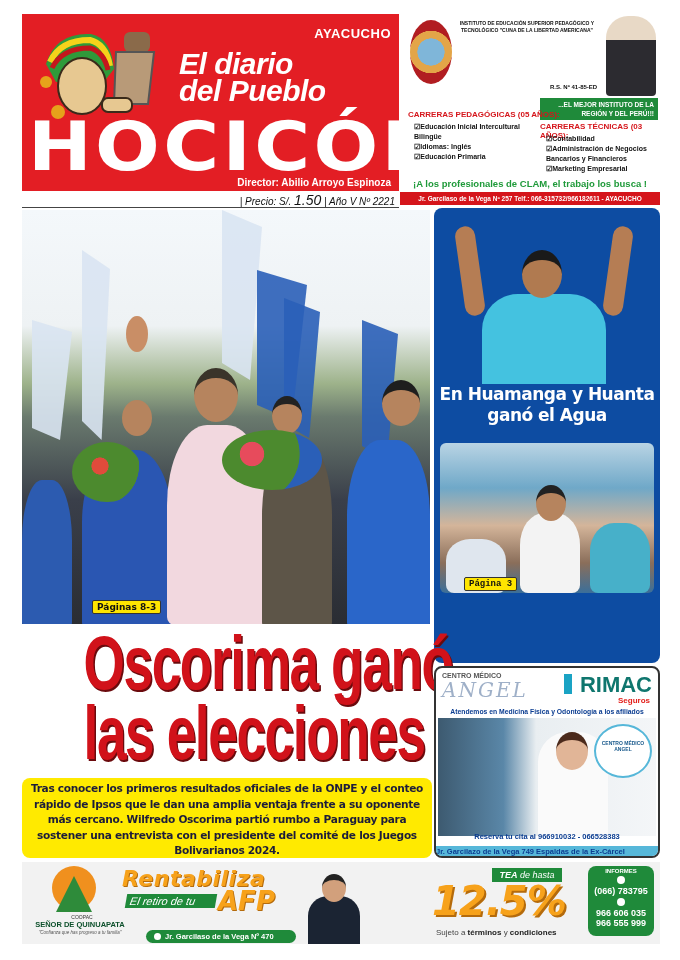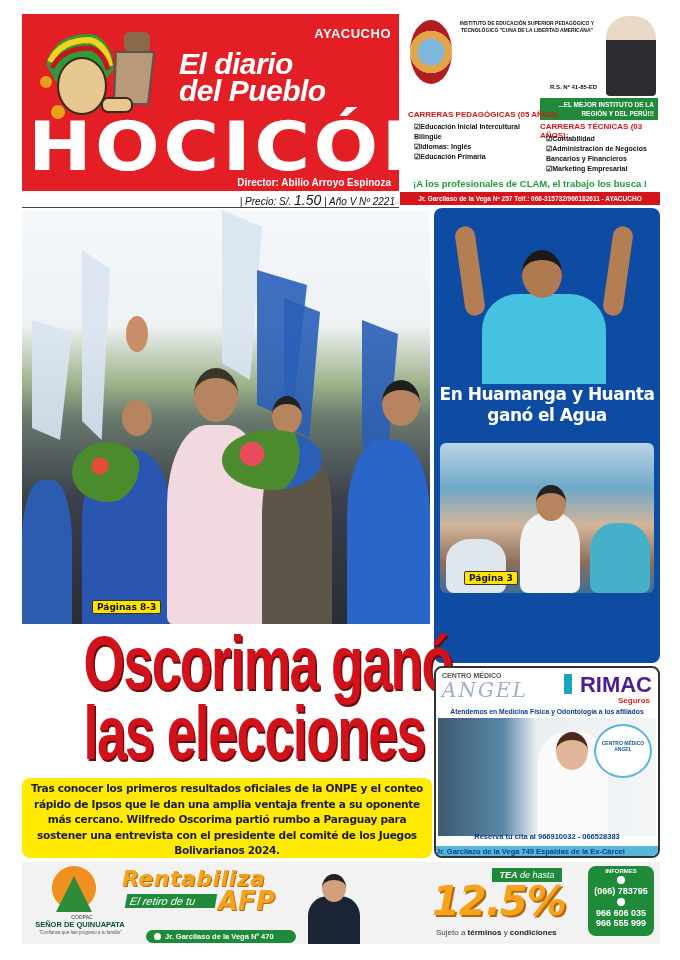--- a/index.html
+++ b/index.html
@@ -57,21 +57,21 @@
   .headline-wrap { position: absolute; left: 22px; top: 628px; width: 410px; height: 148px; overflow: visible; }
   .headline-wrap .line { display: block; text-align: center; color: #d1121a; font-family: "Liberation Sans", sans-serif; font-weight: 700; font-size: 76px; line-height: 70px; letter-spacing: -2px; transform: scaleX(0.70); white-space: nowrap; text-shadow: 2px 2px 0 #6b0a0d; }
 
   
   .summary { position: absolute; left: 22px; top: 778px; width: 410px; height: 80px; background: #ffea00; border-radius: 8px; padding: 3px 4px; text-align: center; font-family: "DejaVu Sans", sans-serif; font-weight: 700; font-size: 10.6px; line-height: 15.5px; color: #1d1d3a; letter-spacing: -0.3px; }
 
   
   .med { position: absolute; left: 434px; top: 666px; width: 226px; height: 192px; background: #fff; border: 2px solid #333; border-radius: 8px; overflow: hidden; }
   .med-logo { position: absolute; left: 6px; top: 4px; font-size: 7px; font-weight: 700; color: #555; }
   .med-angel { position: absolute; left: 6px; top: 10px; font-family: "DejaVu Serif", serif; font-style: italic; font-size: 20px; color: #9fb0c8; letter-spacing: 2px; }
-  .med-rimac { position: absolute; right: 6px; top: 4px; font-weight: 900; font-size: 22px; color: #4c1d95; }
+  .med-rimac { position: absolute; right: 6px; top: 4px; font-weight: 900; font-size: 22px; color: #0f766e; }
   .med-rimac-sub { position: absolute; right: 8px; top: 28px; font-size: 8px; font-weight: 700; color: #e3201b; }
   .med-rimac-box { position: absolute; left: 128px; top: 6px; width: 8px; height: 20px; background: #1aa3c4; }
   .med-sub { position: absolute; left: 0; right: 0; top: 40px; text-align: center; font-size: 6.8px; font-weight: 700; color: #0b3d91; }
   .med-photo { position: absolute; left: 2px; top: 50px; width: 218px; height: 118px; background: linear-gradient(90deg, #3d5a70 0%, #5a87a8 30%, #e9eef1 45%, #f4f6f8 100%); }
   .med-doc { position: absolute; left: 100px; top: 14px; width: 70px; height: 104px; background: #fafafa; border-radius: 30px 30px 0 0; }
   .med-doc-face { position: absolute; left: 118px; top: 14px; width: 32px; height: 38px; border-radius: 50%; background: #e1b597; border-top: 8px solid #4b2a1c; }
   .med-badge { position: absolute; right: 4px; top: 6px; width: 58px; height: 54px; border-radius: 50%; background: #fff; border: 2px solid #56b7d9; font-size: 5px; color: #1a5a8c; text-align: center; padding-top: 14px; font-weight: 700; }
   .med-reserve { position: absolute; left: 0; right: 0; top: 164px; text-align: center; font-size: 7.5px; font-weight: 700; color: #0b3d91; }
   .med-addr { position: absolute; left: 0; right: 0; top: 178px; height: 12px; background: #56b7d9; font-size: 7.5px; font-weight: 700; color: #0b3d91; line-height: 12px; }
 
@@ -183,21 +183,21 @@
     <div class="bp-arm" style="left:168px;top:12px;transform:rotate(8deg);"></div>
     <div class="bp-torso"></div>
     <div class="bp-face"></div>
   </div>
   <div class="bp-h1">En Huamanga y Huanta ganó el Agua</div>
   <div class="bp-photo2">
     <div class="person" style="left:80px;top:70px;width:60px;height:80px;background:#f3f3f3;"></div>
     <div class="head" style="left:96px;top:42px;width:30px;height:36px;border-top:8px solid #222;"></div>
     <div class="person" style="left:150px;top:80px;width:60px;height:70px;background:#47b0c9;"></div>
     <div class="person" style="left:6px;top:96px;width:60px;height:54px;background:#dfe6ee;"></div>
-    <span class="page-tag" style="left:24px;top:128px;">Página 3</span>
+    <span class="page-tag" style="left:24px;top:134px;font-family:Liberation Mono, monospace;">Página 3</span>
   </div>
 </div>
 
 <div class="headline-wrap">
   <span class="line">Oscorima ganó</span>
   <span class="line">las elecciones</span>
 </div>
 
 <div class="summary">Tras conocer los primeros resultados oficiales de la ONPE y el conteo rápido de Ipsos que le dan una amplia ventaja frente a su oponente más cercano. Wilfredo Oscorima partió rumbo a Paraguay para sostener una entrevista con el presidente del comité de los Juegos Bolivarianos 2024.</div>
 

